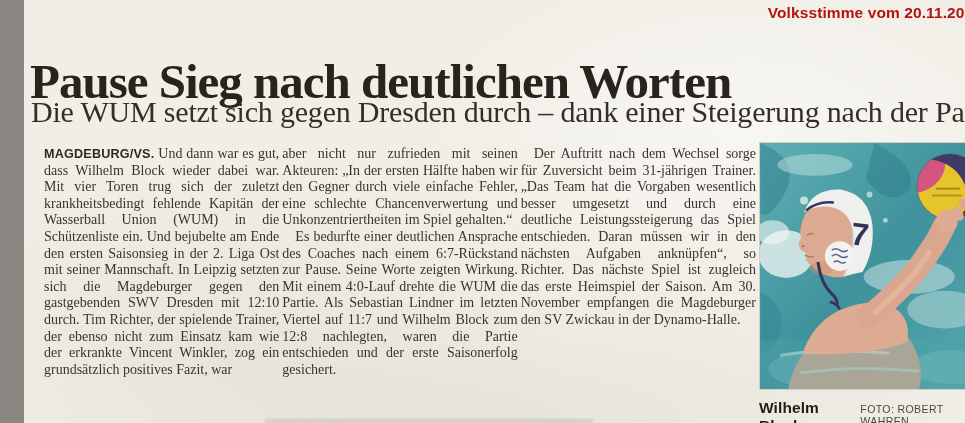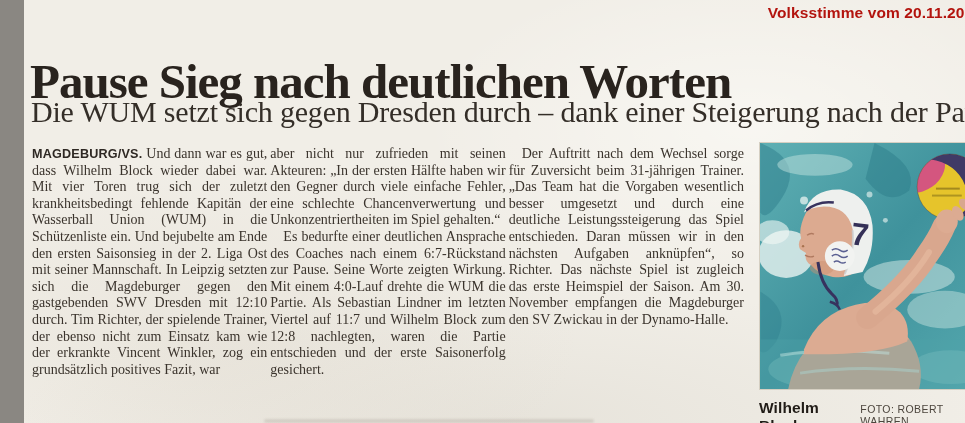--- a/index.html
+++ b/index.html
@@ -24,21 +24,21 @@
     font-family:"Liberation Serif",serif;font-weight:700;
     font-size:49px;line-height:1.05;letter-spacing:-1px;
     color:#29231e;white-space:nowrap;
   }
   .subheadline{
     position:absolute;left:7px;top:95px;width:940px;
     font-family:Liberation Serif, serif;font-weight:400;
     font-size:30px;letter-spacing:-.2px;color:#342e28;white-space:nowrap;
   }
   .columns{
-    position:absolute;left:8px;top:146px;width:712px;height:277px;
+    position:absolute;left:20px;top:146px;width:712px;height:277px;
     display:flex;gap:3px;
   }
   .col{flex:1;overflow:hidden;}
   .col p{
     margin:0;text-align:justify;
     font-family:"Liberation Serif",serif;
     font-size:14px;line-height:16.6px;color:#3a332c;
     hyphens:auto;-webkit-hyphens:auto;
   }
   .col p.indent{text-indent:13px;}

